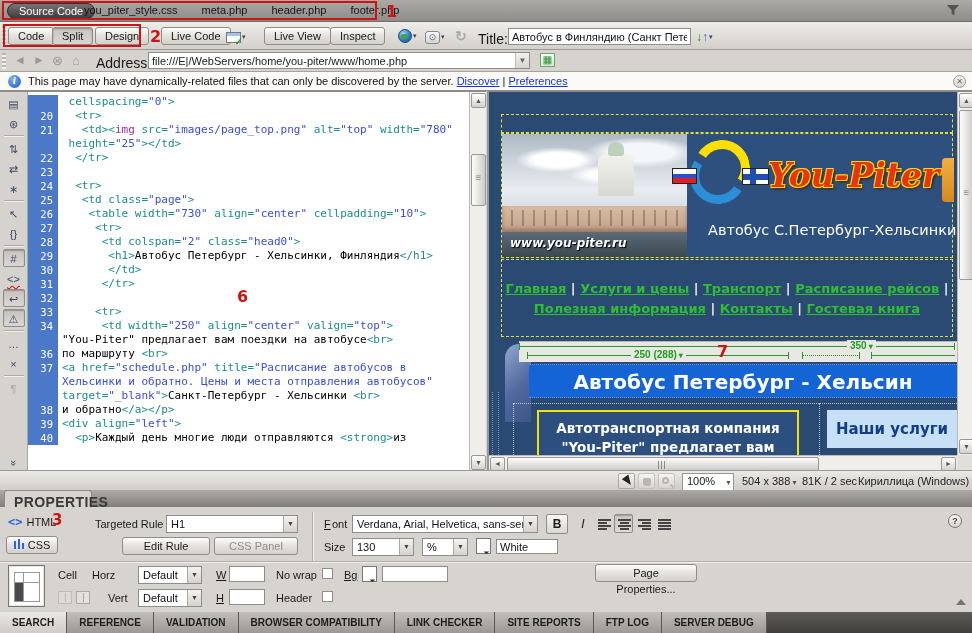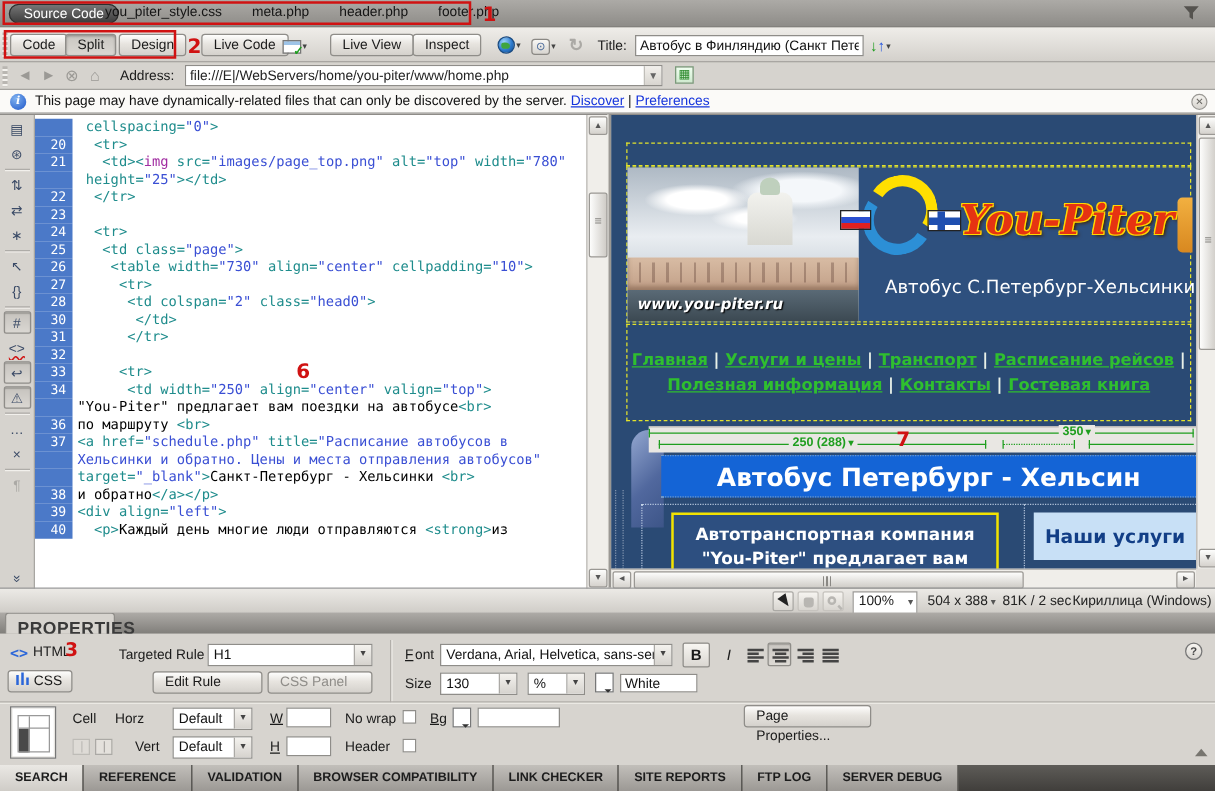--- a/index.html
+++ b/index.html
@@ -10,31 +10,31 @@
   #related-bar{position:absolute;left:0;top:0;width:972px;height:22px;background:linear-gradient(#ACAAA6,#8E8C88);border-bottom:1px solid #6e6c68}
   .src-pill{position:absolute;left:7px;top:3px;height:16px;padding:0 11px;border-radius:9px;background:linear-gradient(#757575,#3d3d3d);border:1px solid #2d2d2d;color:#fff;font-size:11px;line-height:14px}
   .rel-files{position:absolute;left:84px;top:4px;display:flex;gap:24px}
   .rel-file{font-size:11px;color:#141414}
   .ann-rect{position:absolute;border:2px solid #D01212;pointer-events:none}
   .ann-num{position:absolute;color:#D01212;font-weight:bold;font-size:16px;font-family:"DejaVu Sans",sans-serif}
   #funnel{position:absolute;right:12px;top:4px}
   
   #doc-toolbar{position:absolute;left:0;top:22px;width:972px;height:28px;background:linear-gradient(#EFEDE9,#D3D0CB);border-bottom:1px solid #9a9894}
   .grip{position:absolute;left:2px;top:4px;width:4px;height:20px;background:repeating-linear-gradient(to bottom,#b9b6b1 0 2px,#f4f2ee 2px 4px)}
-  .dwbtn{position:absolute;height:18px;border:1px solid #8F8D89;border-radius:3px;background:linear-gradient(#FEFEFD,#E7E4DF 45%,#D4D1CC);font-size:11px;line-height:16px;padding:0 9px;color:#1a1a1a;text-align:left;cursor:default}
+  .dwbtn{position:absolute;height:18px;border:1px solid #8F8D89;border-radius:3px;background:linear-gradient(#FEFEFD,#E7E4DF 45%,#D4D1CC);font-size:11px;line-height:16px;padding:0 9px;color:#1a1a1a;text-align:center;cursor:default}
   .dwbtn.pressed{background:linear-gradient(#C9C6C1,#DAD7D2);box-shadow:inset 0 1px 2px rgba(0,0,0,.3)}
   .tb-ico{position:absolute;height:18px;display:flex;align-items:center;font-size:12px}
   .mini-arrow{font-size:7px;color:#444;margin-left:1px}
   .checkpage{width:15px;height:11px;border:1px solid #777;background:linear-gradient(#9EC4E8 0 3px,#fff 3px);position:relative}
   .checkpage:after{content:"✓";position:absolute;right:-3px;bottom:-5px;color:#1E9E1E;font-size:10px;font-weight:bold}
   .globe{width:14px;height:14px;border-radius:50%;background:radial-gradient(circle at 35% 30%,#9FD7FF,#2E7ACC 55%,#114E92);border:1px solid #1a4a80;position:relative}
   .globe:after{content:"";position:absolute;left:2px;top:4px;width:7px;height:5px;background:#3FA53F;border-radius:40% 60% 50% 50%}
   .eye-ico{width:15px;height:13px;border:1px solid #8a8884;border-radius:3px;background:linear-gradient(#F8F7F4,#D8D5D0);color:#4a6a9a;font-size:9px;line-height:11px;text-align:center}
   .refresh-ico{color:#ABA9A5;font-size:14px;font-weight:bold}
-  label.ui{font-size:11px;color:#1a1a1a}
+  label.ui{font-size:14px;color:#1a1a1a}
   input.ui{position:absolute;height:17px;border:1px solid #8F8D89;background:#fff;font-size:11px;font-family:"Liberation Sans",sans-serif;padding:0 3px;color:#111}
   .updown .d{color:#1B9C1B;font-weight:bold;font-size:12px}
   .updown .u{color:#2A5AE0;font-weight:bold;font-size:12px}
   
   #address-bar{position:absolute;left:0;top:50px;width:972px;height:22px;background:#D6D3CE;border-bottom:1px solid #A5A39F}
   .nav-ico{position:absolute;top:3px;font-size:12px;color:#9B9995}
   .addr-wrap{position:absolute;left:148px;top:2px;width:382px;height:17px;border:1px solid #8F8D89;background:#fff}
   .addr-wrap input{position:absolute;left:0;top:0;width:366px;height:15px;border:none;font-size:11px;padding:0 3px;color:#222;font-family:"Liberation Sans",sans-serif}
   .addr-wrap .ar{position:absolute;right:0;top:0;width:14px;height:15px;text-align:center;font-size:8px;color:#666;line-height:15px;background:linear-gradient(#F2F0EC,#D8D5D0);border-left:1px solid #c0beb9}
   .grid-ico{position:absolute;left:540px;top:3px;width:15px;height:14px;border:1px solid #7a9a7a;background:linear-gradient(#EFFFEF,#CFEacf);color:#2E8B2E;font-size:10px;line-height:12px;text-align:center}
@@ -259,20 +259,21 @@
         <div class="code-row"><span class="ln">20</span><span class="cd"><span class="sg-t">  &lt;tr&gt;</span></span></div>
         <div class="code-row"><span class="ln">21</span><span class="cd"><span class="sg-t">   &lt;td&gt;&lt;</span><span class="sg-p">img</span><span class="sg-t"> src=</span><span class="sg-v">"images/page_top.png"</span><span class="sg-t"> alt=</span><span class="sg-v">"top"</span><span class="sg-t"> width=</span><span class="sg-v">"780"</span></span></div>
         <div class="code-row"><span class="ln"></span><span class="cd"><span class="sg-t"> height=</span><span class="sg-v">"25"</span><span class="sg-t">&gt;&lt;/td&gt;</span></span></div>
         <div class="code-row"><span class="ln">22</span><span class="cd"><span class="sg-t">  &lt;/tr&gt;</span></span></div>
         <div class="code-row"><span class="ln">23</span><span class="cd"></span></div>
         <div class="code-row"><span class="ln">24</span><span class="cd"><span class="sg-t">  &lt;tr&gt;</span></span></div>
         <div class="code-row"><span class="ln">25</span><span class="cd"><span class="sg-t">   &lt;td class=</span><span class="sg-v">"page"</span><span class="sg-t">&gt;</span></span></div>
         <div class="code-row"><span class="ln">26</span><span class="cd"><span class="sg-t">    &lt;table width=</span><span class="sg-v">"730"</span><span class="sg-t"> align=</span><span class="sg-v">"center"</span><span class="sg-t"> cellpadding=</span><span class="sg-v">"10"</span><span class="sg-t">&gt;</span></span></div>
         <div class="code-row"><span class="ln">27</span><span class="cd"><span class="sg-t">     &lt;tr&gt;</span></span></div>
         <div class="code-row"><span class="ln">28</span><span class="cd"><span class="sg-t">      &lt;td colspan=</span><span class="sg-v">"2"</span><span class="sg-t"> class=</span><span class="sg-v">"head0"</span><span class="sg-t">&gt;</span></span></div>
+        <div class="code-row"><span class="ln">29</span><span class="cd"><span class="sg-t">       &lt;h1&gt;</span><span class="sg-k">Автобус Петербург - Хельсинки, Финляндия</span><span class="sg-t">&lt;/h1&gt;</span></span></div>
         <div class="code-row"><span class="ln">30</span><span class="cd"><span class="sg-t">       &lt;/td&gt;</span></span></div>
         <div class="code-row"><span class="ln">31</span><span class="cd"><span class="sg-t">      &lt;/tr&gt;</span></span></div>
         <div class="code-row"><span class="ln">32</span><span class="cd"></span></div>
         <div class="code-row"><span class="ln">33</span><span class="cd"><span class="sg-t">     &lt;tr&gt;</span></span></div>
         <div class="code-row"><span class="ln">34</span><span class="cd"><span class="sg-t">      &lt;td width=</span><span class="sg-v">"250"</span><span class="sg-t"> align=</span><span class="sg-v">"center"</span><span class="sg-t"> valign=</span><span class="sg-v">"top"</span><span class="sg-t">&gt;</span></span></div>
         <div class="code-row"><span class="ln"></span><span class="cd"><span class="sg-k">"You-Piter" предлагает вам поездки на автобусе</span><span class="sg-t">&lt;br&gt;</span></span></div>
         <div class="code-row"><span class="ln">36</span><span class="cd"><span class="sg-k">по маршруту </span><span class="sg-t">&lt;br&gt;</span></span></div>
         <div class="code-row"><span class="ln">37</span><span class="cd"><span class="sg-t">&lt;a href=</span><span class="sg-v">"schedule.php"</span><span class="sg-t"> title=</span><span class="sg-v">"Расписание автобусов в</span></span></div>
         <div class="code-row"><span class="ln"></span><span class="cd"><span class="sg-v">Хельсинки и обратно. Цены и места отправления автобусов"</span></span></div>
         <div class="code-row"><span class="ln"></span><span class="cd"><span class="sg-t">target=</span><span class="sg-v">"_blank"</span><span class="sg-t">&gt;</span><span class="sg-k">Санкт-Петербург - Хельсинки </span><span class="sg-t">&lt;br&gt;</span></span></div>

